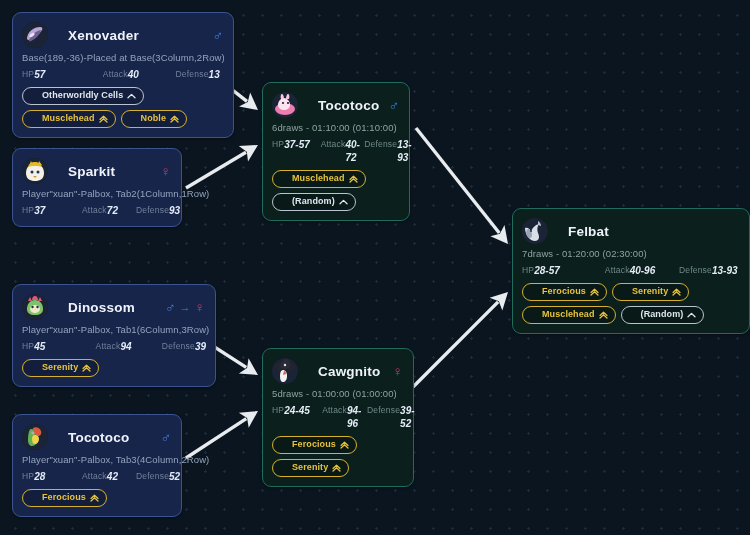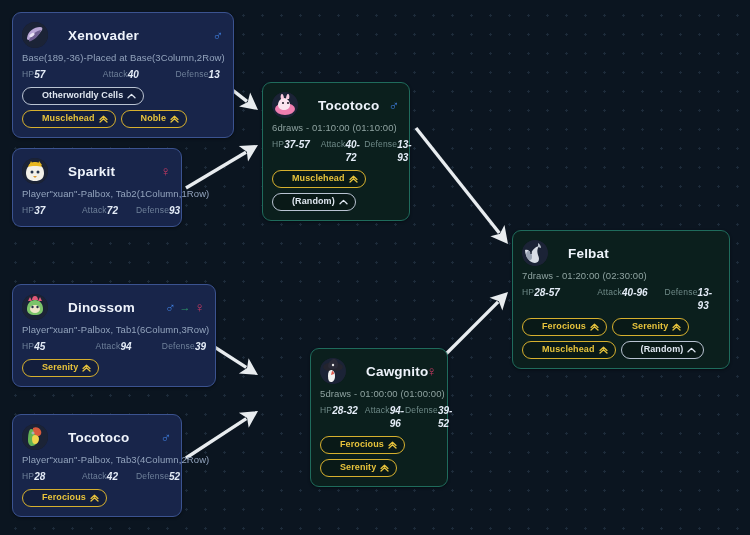--- a/index.html
+++ b/index.html
@@ -401,42 +401,42 @@
           <div class="trait grey">
             <span>(Random)</span>
             <span>
               <svg width="9" height="6" viewBox="0 0 9 6">
                 <path d="M1 4.8L4.5 1.4 8 4.8" stroke="currentColor" stroke-width="1.3" fill="none" stroke-linecap="round" stroke-linejoin="round"></path>
               </svg>
             </span>
           </div>
         </div>
       </div>
-      <div class="node child" style="left: 262px; top: 348px; width: 138px; margin-left: 48px;">
+      <div class="node child" style="left: 262px; top: 348px; width: 152px;">
         <div class="node-head">
           <div class="avatar">
             <svg viewBox="0 0 26 26">
               <circle cx="13" cy="13" r="13" fill="#1b2336"></circle>
               <ellipse cx="13" cy="9" rx="10" ry="4.5" fill="#24242e"></ellipse>
               <path d="M8 8c1-5 4-7 6-7s4 2 4 6c0 3-2 4-5 4s-5-1-5-3z" fill="#2b2b38"></path>
               <path d="M11 12c2 0 4 2 4 6s-2 6-4 6-3-2-3-6 1-6 3-6z" fill="#f2f2f2"></path>
               <path d="M12 13c1 0 2 1 2 3l-3 1z" fill="#e0564a"></path>
               <circle cx="13" cy="7" r="1.2" fill="#e8e8e8"></circle>
             </svg>
           </div>
           <div class="node-title">Cawgnito</div>
           <div class="gender">
             <span class="gsym female">♀</span>
           </div>
         </div>
         <div class="node-sub">5draws - 01:00:00 (01:00:00)</div>
         <div class="stats">
           <div class="stat" style="width: 38%;">
             <div class="stat-label">HP</div>
-            <div class="stat-value">28-32</div>
+            <div class="stat-value">24-45</div>
           </div>
           <div class="stat" style="width: 34%;">
             <div class="stat-label">Attack</div>
             <div class="stat-value">94-96</div>
           </div>
           <div class="stat" style="width: 28%;">
             <div class="stat-label">Defense</div>
             <div class="stat-value">39-52</div>
           </div>
         </div>
@@ -454,21 +454,21 @@
             <span>Serenity</span>
             <span>
               <svg width="9" height="8" viewBox="0 0 9 8">
                 <path d="M1 4.4L4.5 1.2 8 4.4" stroke="currentColor" stroke-width="1.3" fill="none" stroke-linecap="round" stroke-linejoin="round"></path>
                 <path d="M1 7L4.5 3.8 8 7" stroke="currentColor" stroke-width="1.3" fill="none" stroke-linecap="round" stroke-linejoin="round"></path>
               </svg>
             </span>
           </div>
         </div>
       </div>
-      <div class="node child" style="left: 512px; top: 230px; width: 218px;">
+      <div class="node child" style="left: 512px; top: 208px; width: 238px;">
         <div class="node-head">
           <div class="avatar">
             <svg viewBox="0 0 26 26">
               <circle cx="13" cy="13" r="13" fill="#1b2336"></circle>
               <path d="M3 10c3-1 5 1 6 4 1-4 4-7 8-8-2 3-2 6-1 9 2 4 1 8-3 8-5 0-10-6-10-13z" fill="#d8dde6"></path>
               <path d="M6 11c2 0 4 2 4 6 0 3-2 4-4 2-2-2-3-6 0-8z" fill="#9aa4b4"></path>
               <circle cx="9" cy="13" r="1" fill="#2a3040"></circle>
               <path d="M16 3c2 1 3 3 3 5l-3-1z" fill="#b9c1cd"></path>
             </svg>
           </div>

